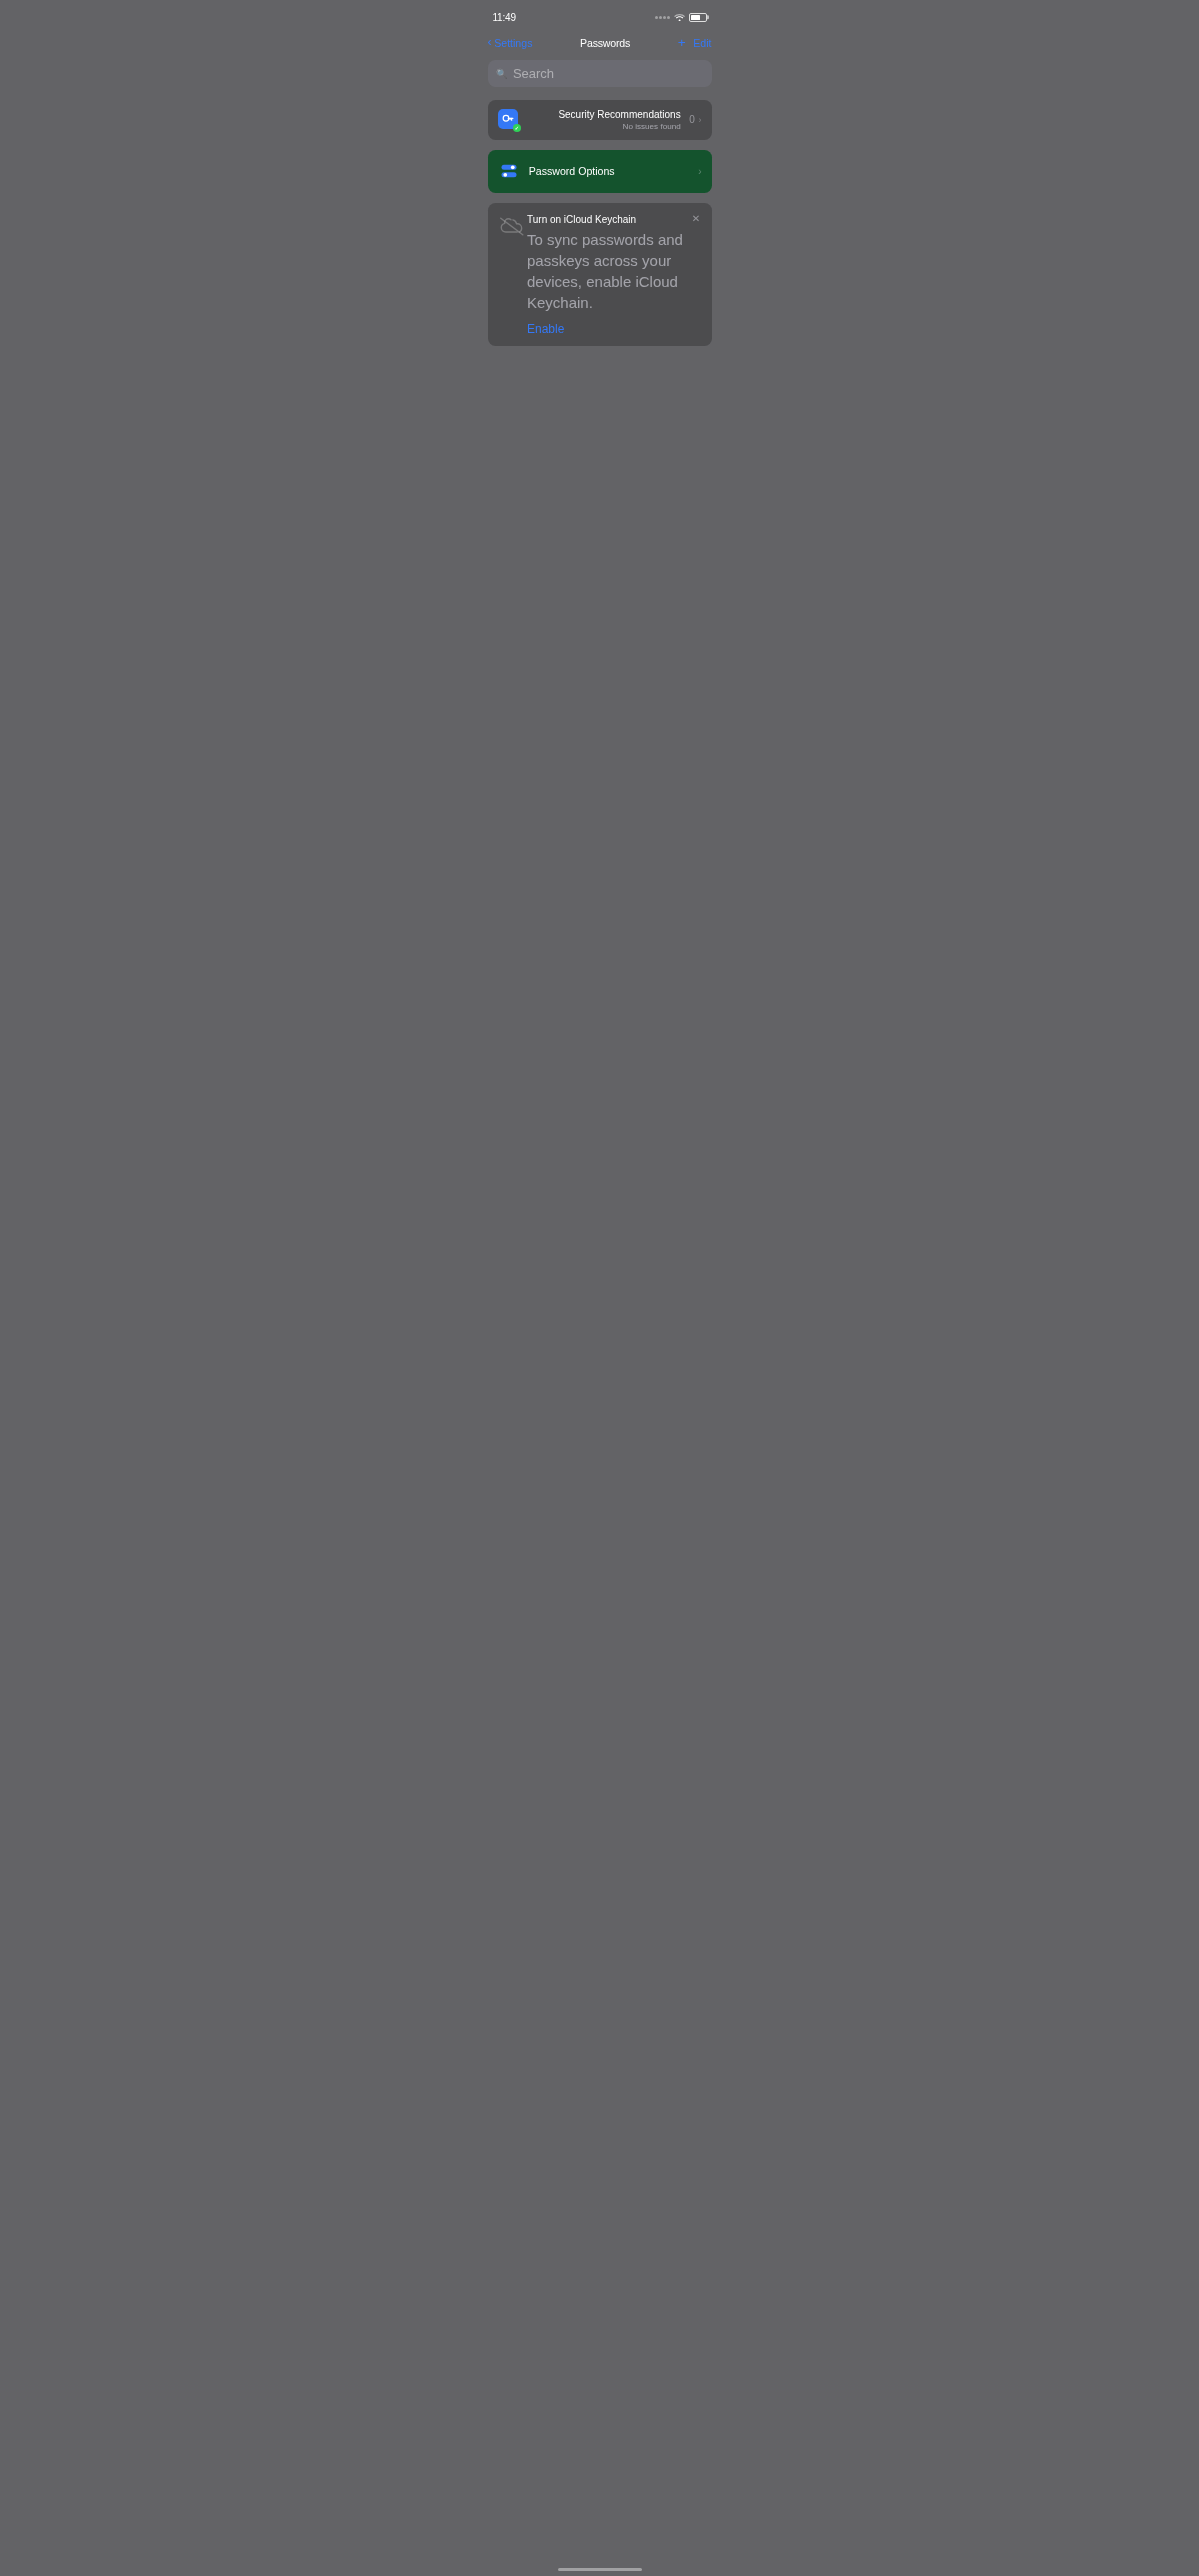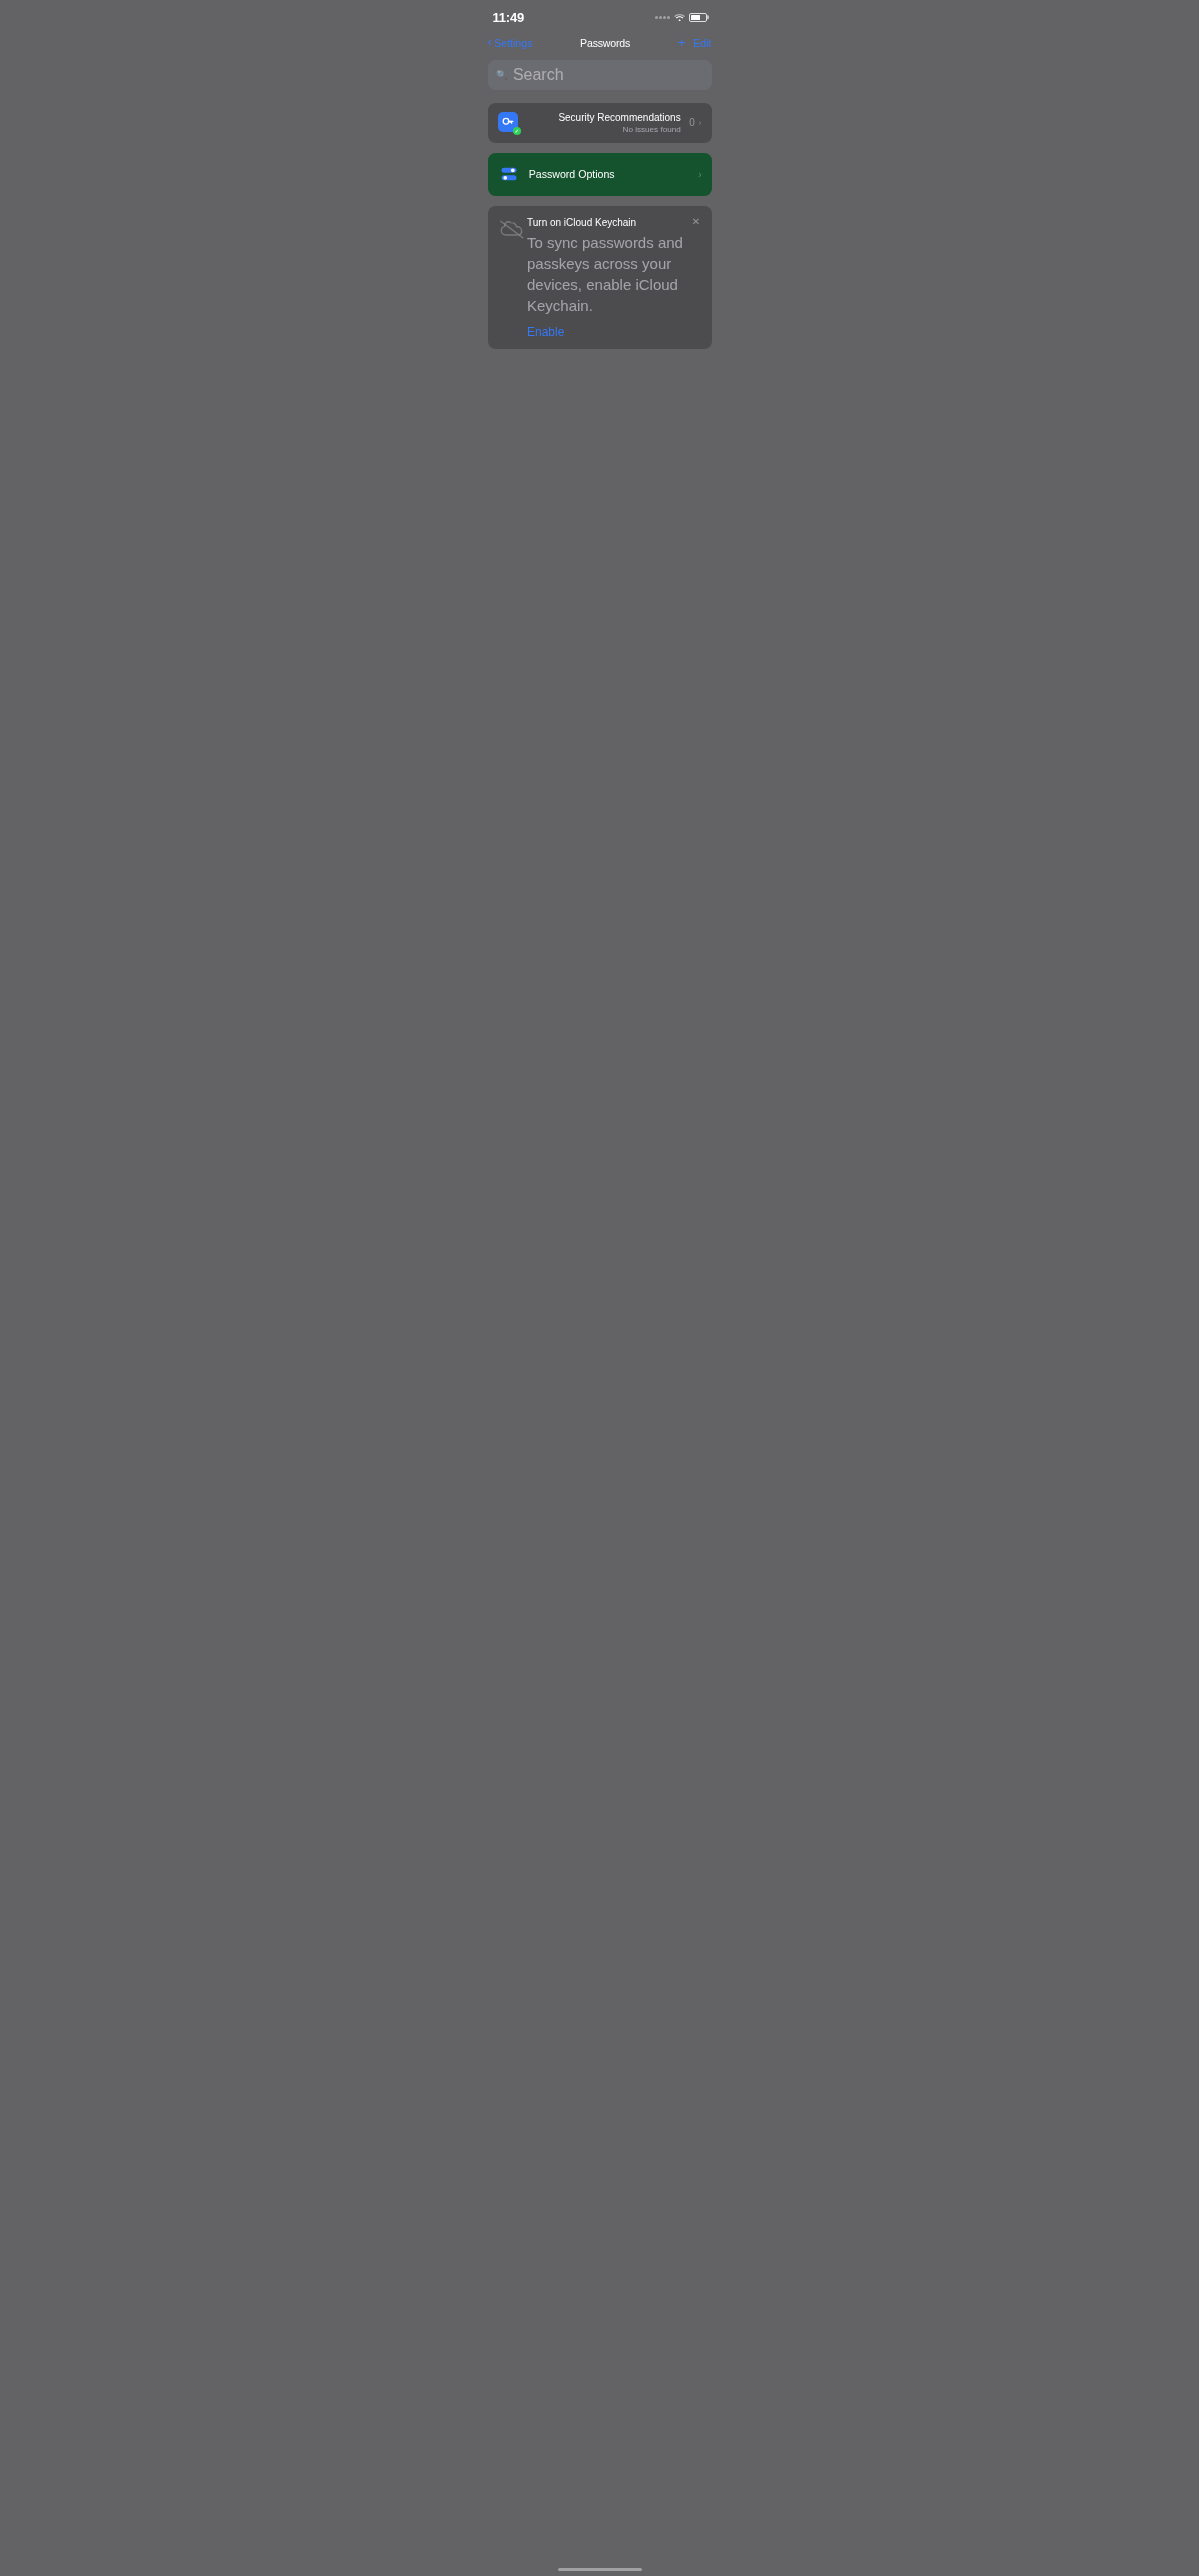--- a/index.html
+++ b/index.html
@@ -20,22 +20,22 @@
 
     .status-bar {
       display: flex;
       justify-content: space-between;
       align-items: center;
       padding: 8.7px 15px 5px 15px;
       height: 31px;
     }
 
     .status-time {
-      font-size: 13px;
-      font-weight: 700;
+      font-size: 10px;
+      font-weight: 400;
       color: #ffffff;
       letter-spacing: -0.2px;
     }
 
     .status-icons {
       display: flex;
       align-items: center;
       gap: 3.7px;
     }
 
@@ -147,21 +147,21 @@
       gap: 5px;
     }
 
     .search-icon-wrap {
       color: rgba(255,255,255,0.55);
       font-size: 9.4px;
     }
 
     .search-placeholder {
       color: rgba(255,255,255,0.45);
-      font-size: 16px;
+      font-size: 13px;
     }
 
     .section {
       margin: 0 10px 10px 10px;
     }
 
     .card {
       background: rgba(72, 72, 74, 0.9);
       border-radius: 7.5px;
       overflow: hidden;

